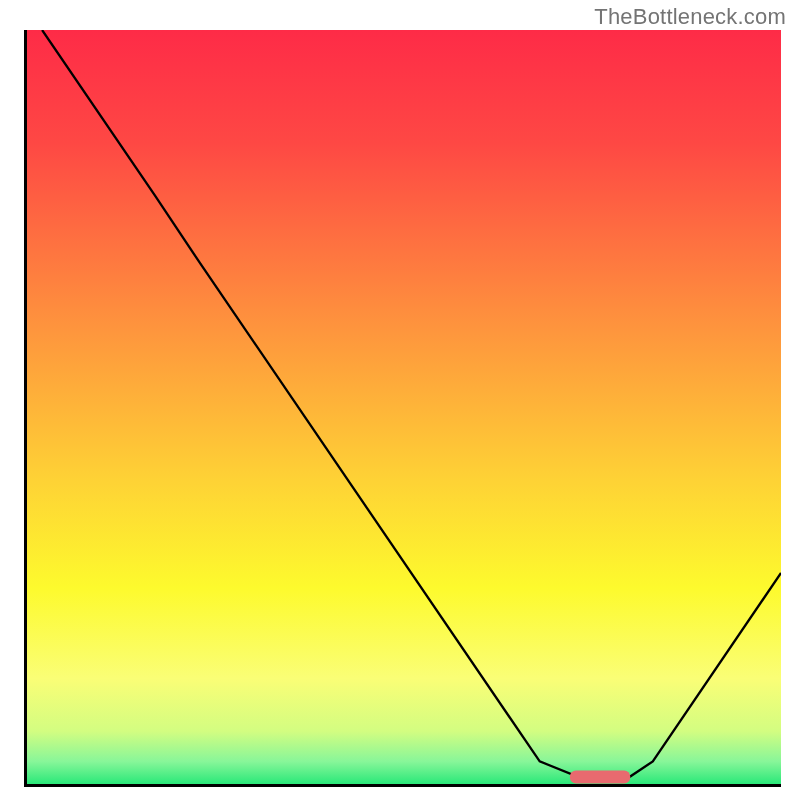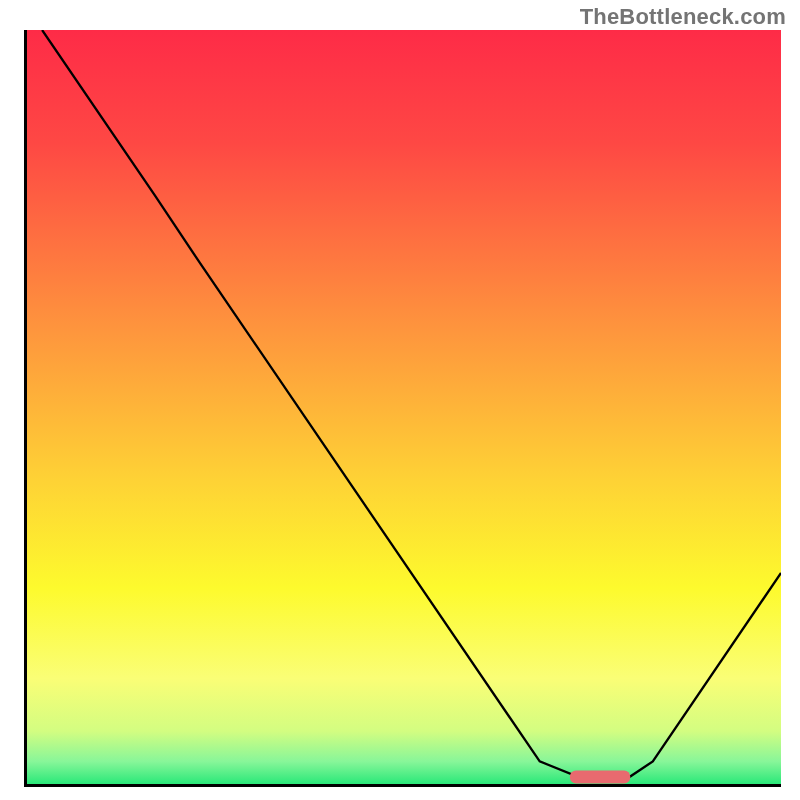--- a/index.html
+++ b/index.html
@@ -14,21 +14,21 @@
   .container {
     position: relative;
     width: 800px;
     height: 800px;
   }
   .watermark {
     position: absolute;
     top: 4px;
     right: 14px;
     font-size: 22px;
-    font-weight: 700;
+    font-weight: 400;
     color: #747474;
     letter-spacing: 0.2px;
     z-index: 10;
   }
   .plot-area {
     position: absolute;
     left: 24px;
     top: 30px;
     width: 754px;
     height: 754px;

